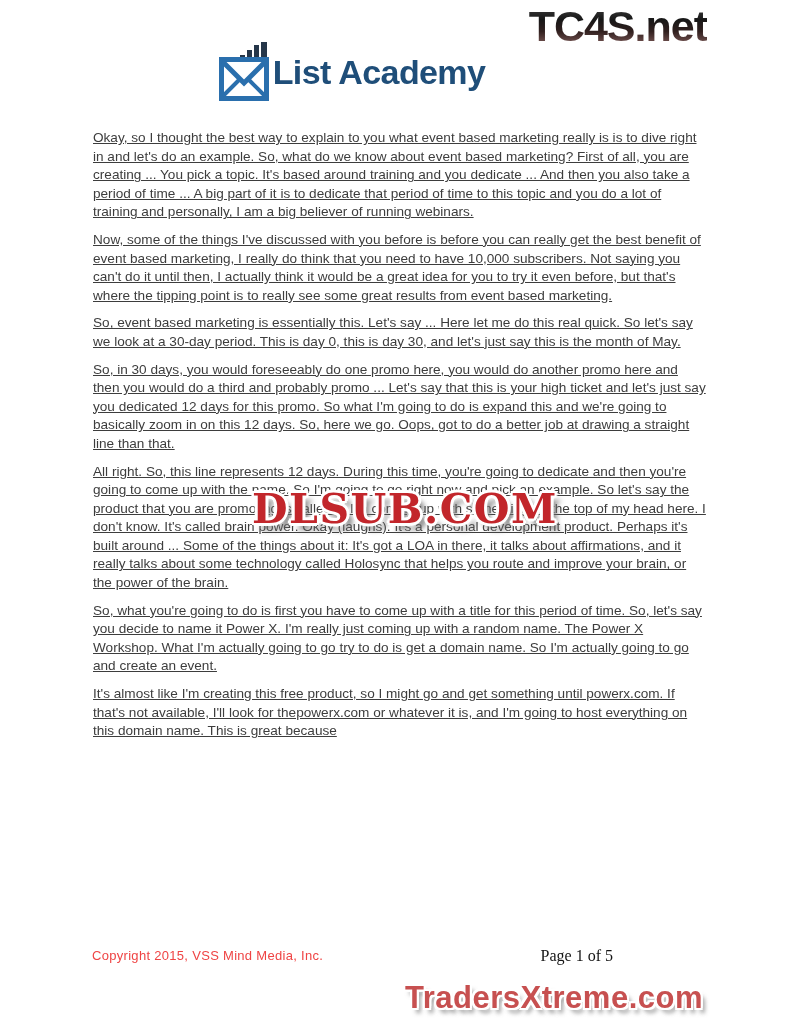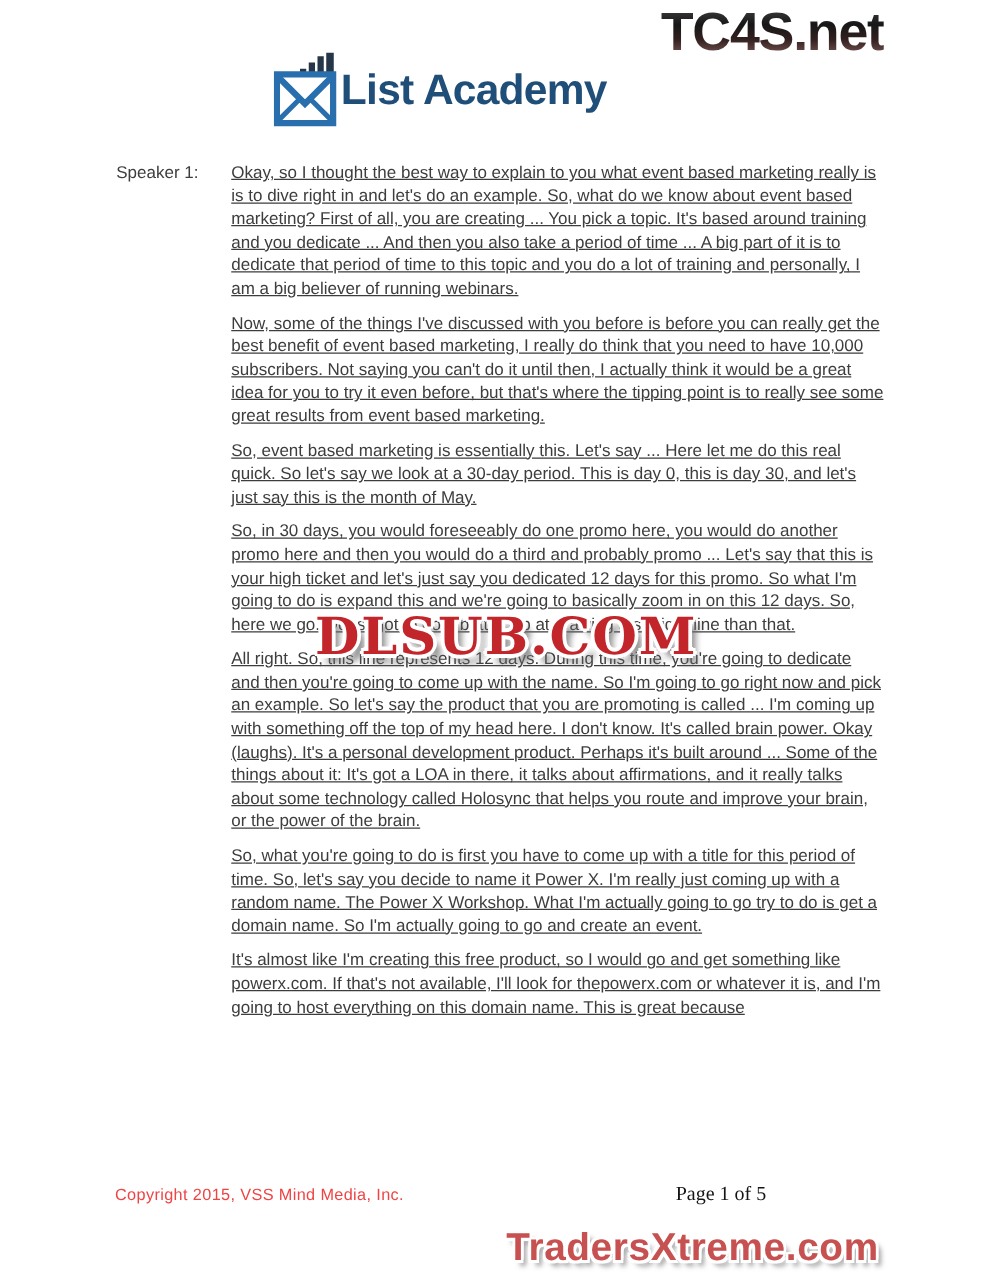--- a/index.html
+++ b/index.html
@@ -81,29 +81,28 @@
         <rect x="42" y="0" width="6" height="26"></rect>
       </g>
       <rect x="2.5" y="17.5" width="45" height="39" fill="#ffffff" stroke="#2a6fad" stroke-width="5"></rect>
       <path d="M5 21 L25 41 L45 21" fill="none" stroke="#2a6fad" stroke-width="5" stroke-linecap="round"></path>
       <path d="M5.5 52.5 L20 38 M44.5 52.5 L30 38" fill="none" stroke="#2a6fad" stroke-width="4" stroke-linecap="round"></path>
     </svg>
     <span class="logo-text">List Academy</span>
   </div>
 
   <div class="transcript">
-    <div class="speaker-col">Speaker 1:</div>
     <div class="para-col">
       <p>Okay, so I thought the best way to explain to you what event based marketing really is is to dive right in and let's do an example. So, what do we know about event based marketing? First of all, you are creating ... You pick a topic. It's based around training and you dedicate ... And then you also take a period of time ... A big part of it is to dedicate that period of time to this topic and you do a lot of training and personally, I am a big believer of running webinars.</p>
       <p>Now, some of the things I've discussed with you before is before you can really get the best benefit of event based marketing, I really do think that you need to have 10,000 subscribers. Not saying you can't do it until then, I actually think it would be a great idea for you to try it even before, but that's where the tipping point is to really see some great results from event based marketing.</p>
       <p>So, event based marketing is essentially this. Let's say ... Here let me do this real quick. So let's say we look at a 30-day period. This is day 0, this is day 30, and let's just say this is the month of May.</p>
       <p>So, in 30 days, you would foreseeably do one promo here, you would do another promo here and then you would do a third and probably promo ... Let's say that this is your high ticket and let's just say you dedicated 12 days for this promo. So what I'm going to do is expand this and we're going to basically zoom in on this 12 days. So, here we go. Oops, got to do a better job at drawing a straight line than that.</p>
       <p>All right. So, this line represents 12 days. During this time, you're going to dedicate and then you're going to come up with the name. So I'm going to go right now and pick an example. So let's say the product that you are promoting is called ... I'm coming up with something off the top of my head here. I don't know. It's called brain power. Okay (laughs). It's a personal development product. Perhaps it's built around ... Some of the things about it: It's got a LOA in there, it talks about affirmations, and it really talks about some technology called Holosync that helps you route and improve your brain, or the power of the brain.</p>
       <p>So, what you're going to do is first you have to come up with a title for this period of time. So, let's say you decide to name it Power X. I'm really just coming up with a random name. The Power X Workshop. What I'm actually going to go try to do is get a domain name. So I'm actually going to go and create an event.</p>
-      <p>It's almost like I'm creating this free product, so I would go and get something like powerx.com. If that's not available, I'll look for thepowerx.com or whatever it is, and I'm going to host everything on this domain name. This is great because</p>
+      <p>It's almost like I'm creating this free product, so I might go and get something until powerx.com. If that's not available, I'll look for thepowerx.com or whatever it is, and I'm going to host everything on this domain name. This is great because</p>
     </div>
   </div>
 
   <div class="dlsub">DLSUB.COM</div>
 
   <div class="copyright">Copyright 2015, VSS Mind Media, Inc.</div>
   <div class="pagenum">Page 1 of 5</div>
 
   <div class="tradersx">TradersXtreme.com</div>
 

